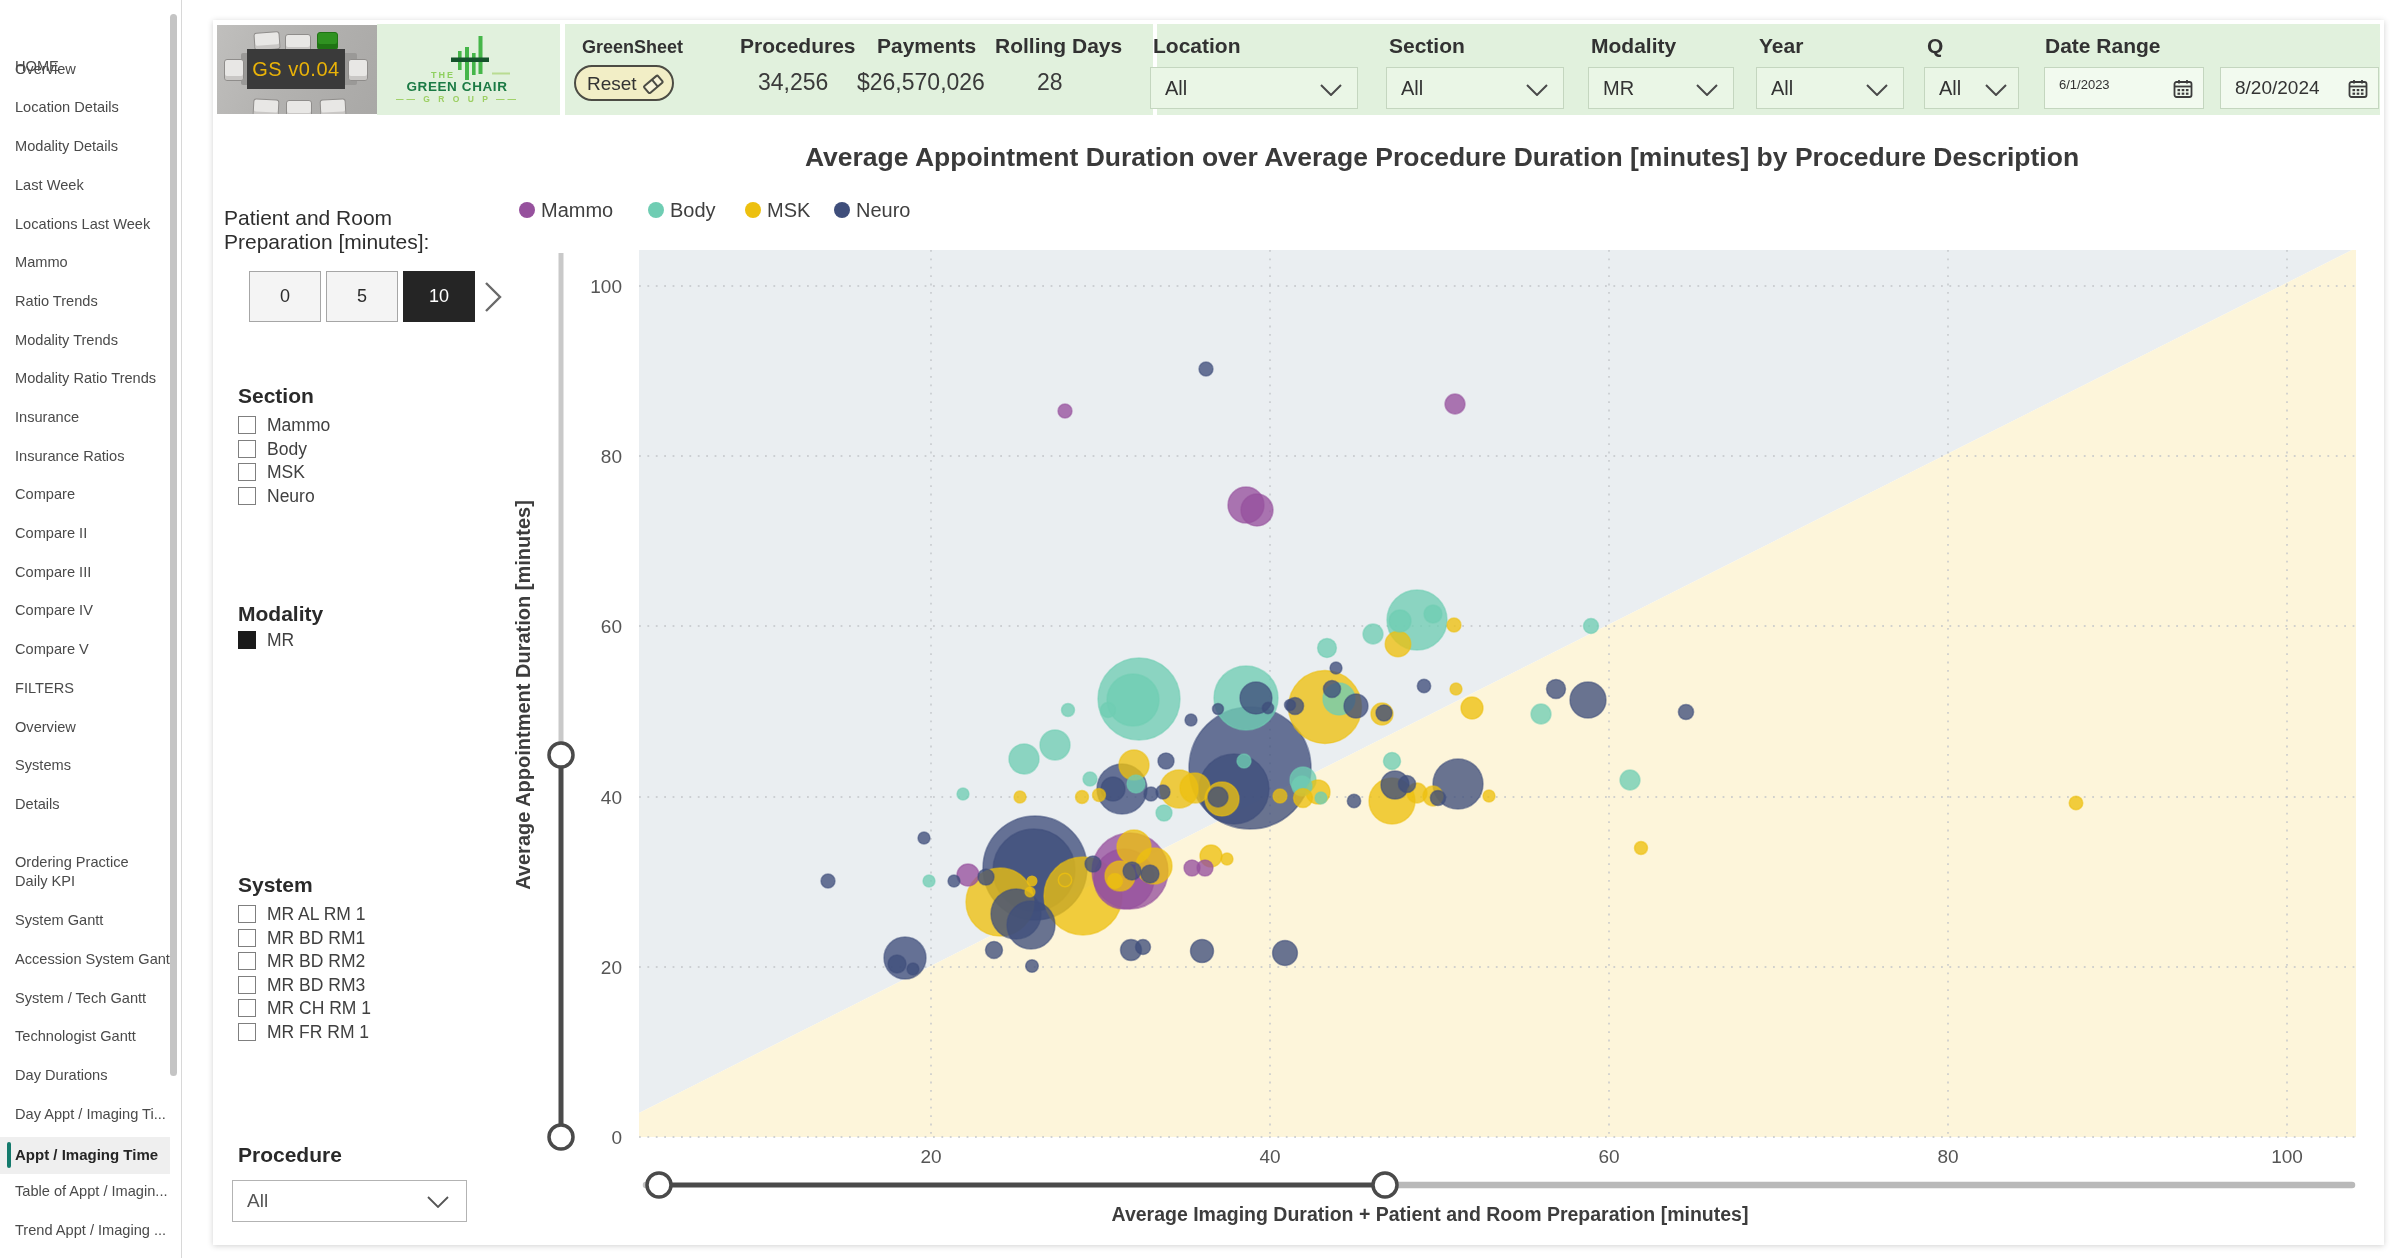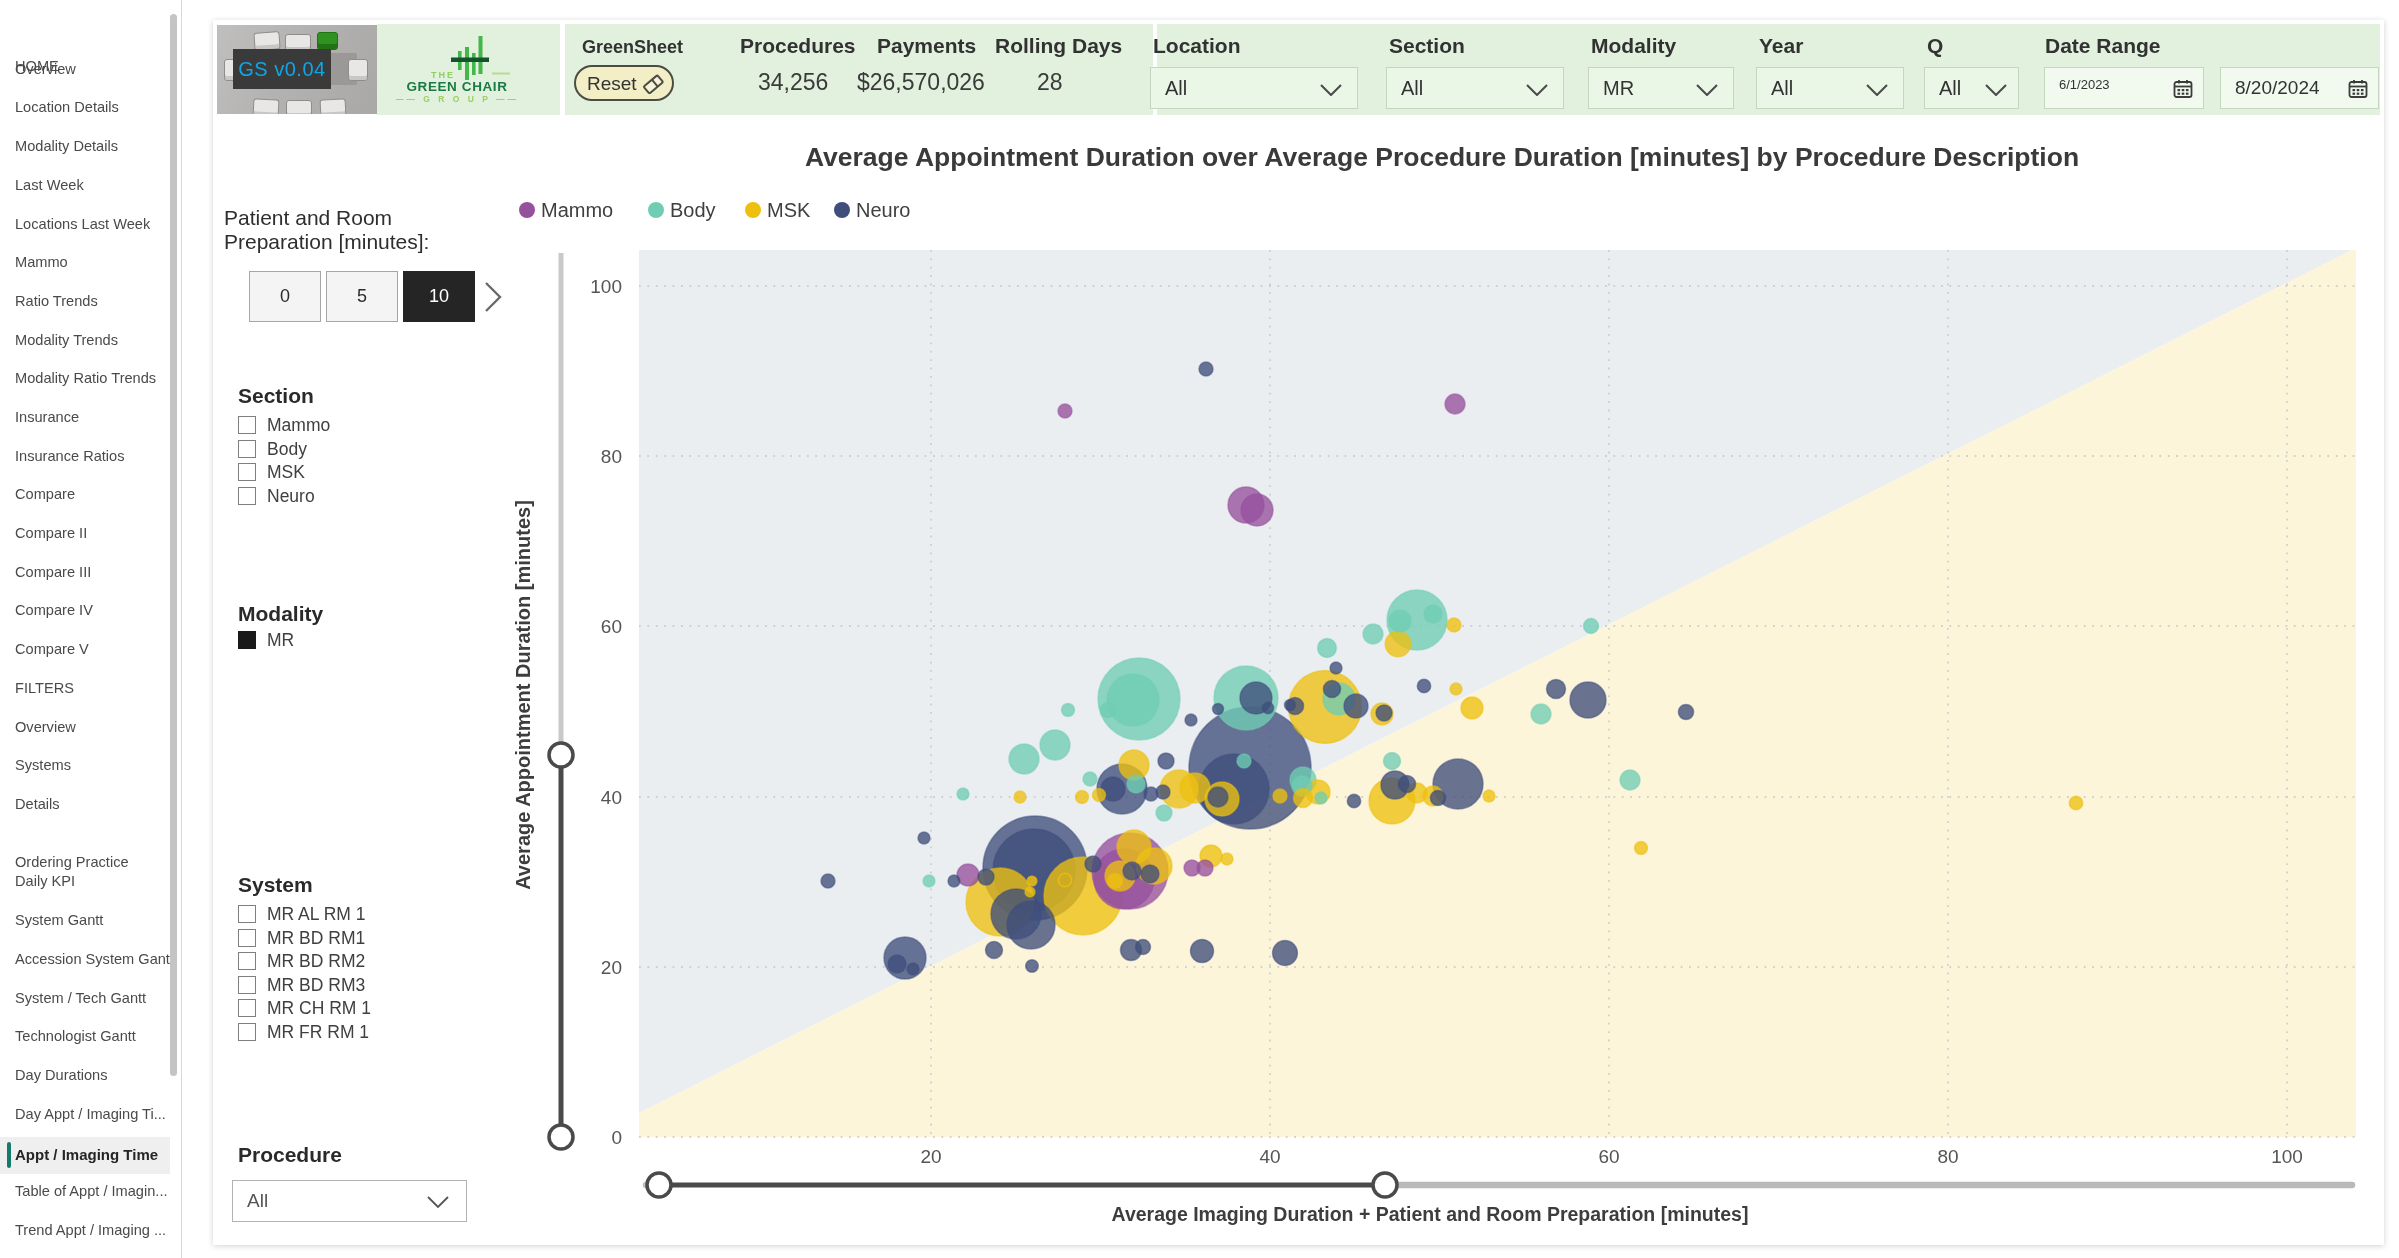--- a/index.html
+++ b/index.html
@@ -7,21 +7,21 @@
 .navitem { position:absolute; left:15px; width:165px; font-size:14.6px; color:#4a4a4a; white-space:nowrap; }
 .navsel { position:absolute; left:0; width:170px; height:37px; background:#efefef; }
 .navbar { position:absolute; left:7px; top:5px; width:4px; height:26px; background:#147a6c; border-radius:2px; }
 .navseltext { position:absolute; left:15px; top:9px; font-size:15px; font-weight:bold; color:#252525; white-space:nowrap; }
 #scrollbar { position:absolute; left:170px; top:14px; width:7px; height:1062px; background:#c4c4c4; border-radius:4px; }
 #navdiv { position:absolute; left:181px; top:0; width:1px; height:1258px; background:#d8d8d8; z-index:21; }
 #card { position:absolute; left:213px; top:20px; width:2171px; height:1225px; background:#ffffff; box-shadow:0 1px 6px rgba(0,0,0,0.18); z-index:1; }
 #photo { position:absolute; left:4px; top:5px; width:160px; height:89px; background:linear-gradient(115deg,#c0bfbd 0%,#b3b2b0 45%,#a9a8a6 100%); overflow:hidden; }
 .chair { position:absolute; width:26px; height:18px; background:#e8e7e5; border:1px solid #8f8d8b; border-radius:3px; box-shadow:inset 0 -4px 0 #c9c7c5; }
 #ptable { position:absolute; left:24px; top:28px; width:116px; height:32px; background:#9a9997; border-radius:2px; }
-#gsbox { position:absolute; left:16px; top:24px; width:98px; height:40px; background:#3a3a3a; color:#0ea5e9; font-size:20px; text-align:center; line-height:40px; letter-spacing:0.5px; }
+#gsbox { position:absolute; left:30px; top:24px; width:98px; height:40px; background:#3a3a3a; color:#eab308; font-size:20px; text-align:center; line-height:40px; letter-spacing:0.5px; }
 .greenpanel { position:absolute; top:4px; height:91px; background:#e1f1dd; }
 .hlabel { position:absolute; top:34px; font-size:21px; font-weight:600; color:#323232; white-space:nowrap; }
 .hvalue { position:absolute; top:69px; font-size:23px; color:#3a3a3a; white-space:nowrap; }
 .ddbox { position:absolute; top:67px; height:42px; background:#eaf6e6; border:1px solid #c4d6bf; }
 .ddtext { position:absolute; left:14px; top:9px; font-size:20px; color:#333; }
 .chev { position:absolute; top:16px; width:24px; height:12px; }
 .cb { position:absolute; width:18px; height:18px; border:1.5px solid #7f7f7f; background:#fff; }
 .cblab { position:absolute; font-size:17.5px; color:#404040; white-space:nowrap; }
 .paneltitle { position:absolute; font-size:21px; font-weight:600; color:#2a2a2a; }
 .gl { stroke:#c2c5c9; stroke-width:1.4; stroke-dasharray:1.8 6.6; fill:none; }

